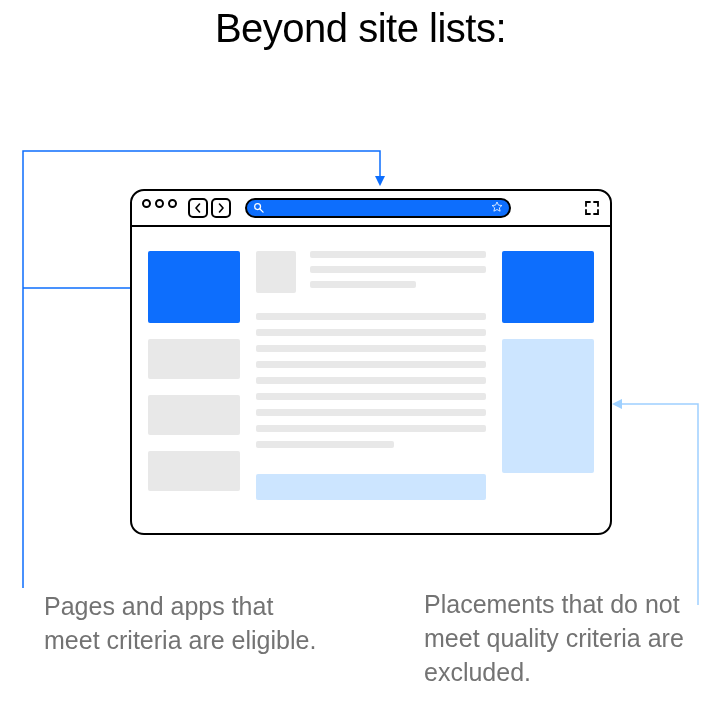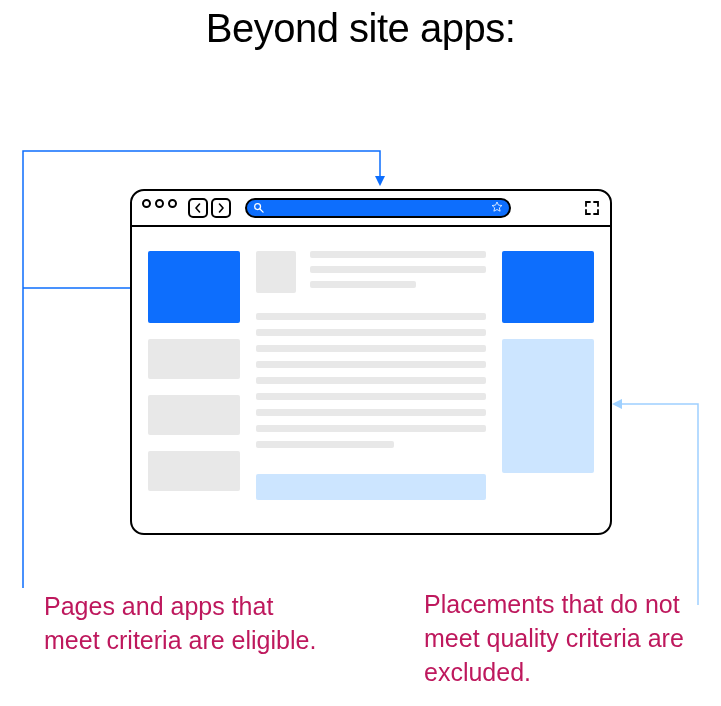--- a/index.html
+++ b/index.html
@@ -101,37 +101,37 @@
   .stack { display: flex; flex-direction: column; gap: 9px; }
   .footer-bar {
     height: 26px; background: #cce5ff; border-radius: 2px;
     margin-top: 6px;
   }
   .caption {
     position: absolute;
     font-size: 25px;
     line-height: 1.35;
     font-weight: 400;
-    color: #be185d;
+    color: #737373;
   }
   .caption-left { left: 44px; top: 590px; width: 280px; }
   .caption-right { left: 384px; top: 588px; width: 300px; margin-left: 40px; }
   
   svg.connectors {
     position: absolute;
     left: 0; top: 0;
     width: 721px; height: 706px;
     pointer-events: none;
   }
 </style>
 </head>
 <body>
 
 <div class="title">
-  <span>Beyond site apps:</span><br>
+  <span>Beyond site lists:</span><br>
 </div>
 
 <svg class="connectors">
   <defs>
     <marker id="arr-blue" viewBox="0 0 10 10" refX="8" refY="5" markerWidth="7" markerHeight="7" orient="auto-start-reverse">
       <path d="M 0 0 L 10 5 L 0 10 z" fill="#0d6efd"></path>
     </marker>
     <marker id="arr-light" viewBox="0 0 10 10" refX="8" refY="5" markerWidth="7" markerHeight="7" orient="auto-start-reverse">
       <path d="M 0 0 L 10 5 L 0 10 z" fill="#9ed0ff"></path>
     </marker>

